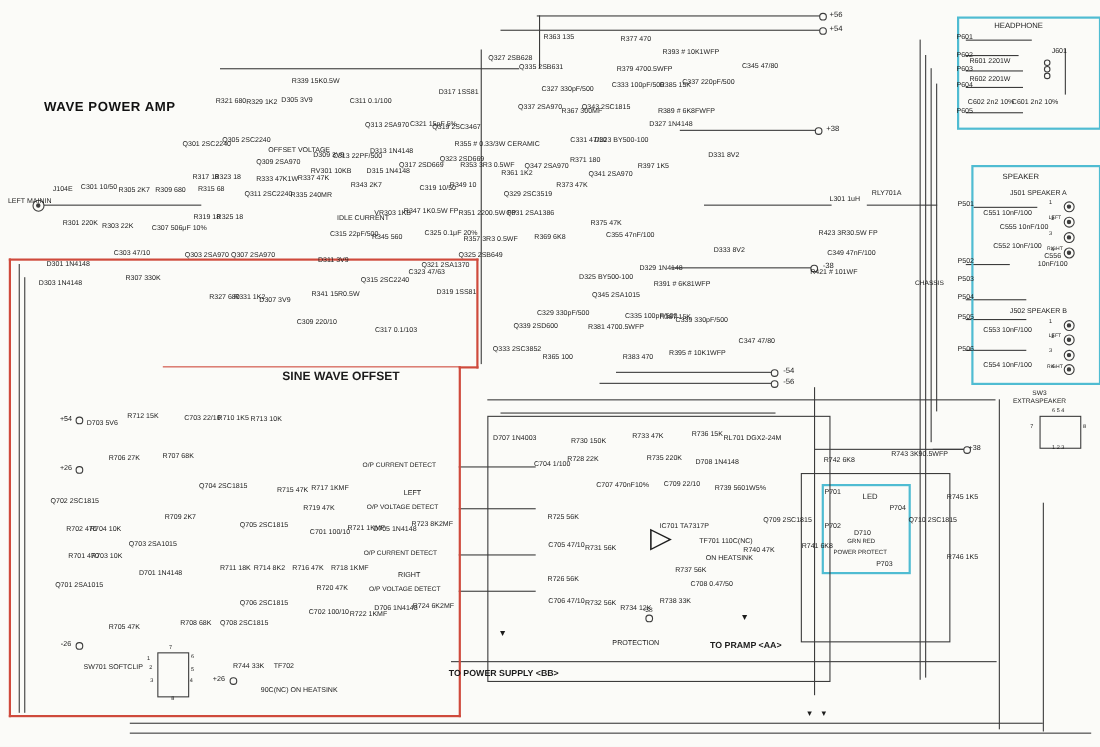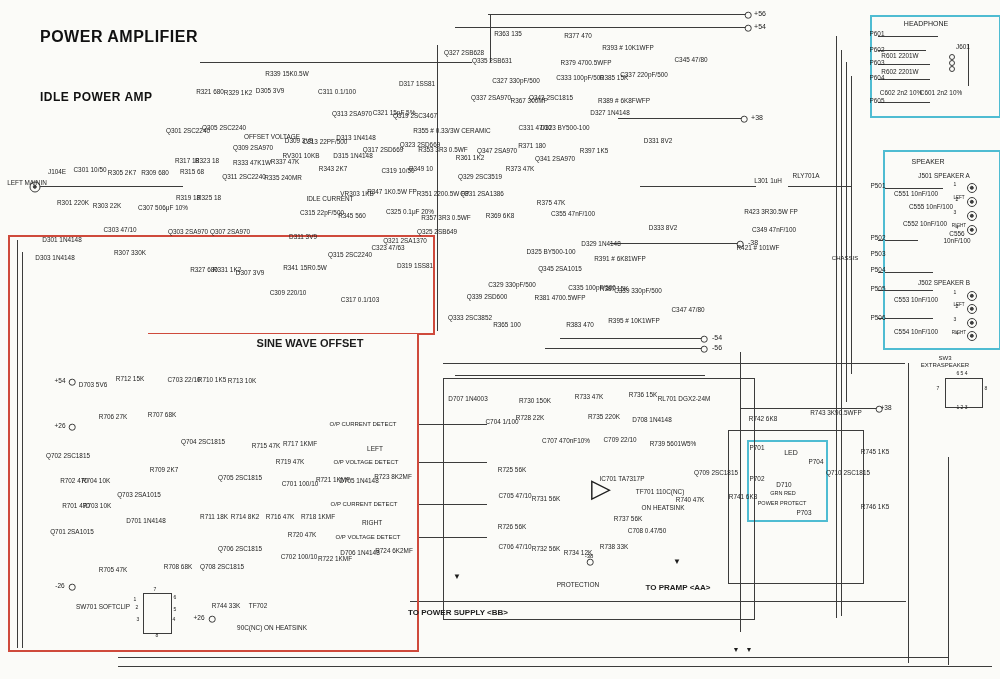--- a/index.html
+++ b/index.html
@@ -13,22 +13,21 @@
   .bx{position:absolute;border:2px solid #4fbcd2;background:transparent;}
   .bb{position:absolute;border:1px solid #3c3c3c;background:transparent;}
   .tm{position:absolute;border:1px solid #3c3c3c;border-radius:50%;background:#fbfbf8;
       transform:translate(-50%,-50%);}
   .tm.f{background:#3c3c3c;}
 </style>
 </head>
 <body>
 
 <div id="canvas">
-  <div class="ttl" style="left:40px;top:28px;font-size:16px;">POWER AMPLIFIER</div>
-  <div class="ttl" style="left:40px;top:90px;font-size:12px;">IDLE POWER AMP</div>
+  <div class="ttl" style="left:40px;top:90px;font-size:12px;">WAVE POWER AMP</div>
 <div class="wr" style="left: 35px; top: 186px; width: 148px; height: 1px;"></div>
     <div class="wr" style="left: 200px; top: 62px; width: 272px; height: 1px;"></div>
     <div class="wr" style="left: 455px; top: 27px; width: 292px; height: 1px;"></div>
     <div class="wr" style="left: 488px; top: 14px; width: 258px; height: 1px;"></div>
     <div class="wr" style="left: 618px; top: 118px; width: 124px; height: 1px;"></div>
     <div class="wr" style="left: 610px; top: 243px; width: 128px; height: 1px;"></div>
     <div class="wr" style="left: 560px; top: 338px; width: 144px; height: 1px;"></div>
     <div class="wr" style="left: 545px; top: 348px; width: 158px; height: 1px;"></div>
     <div class="wr" style="left: 640px; top: 186px; width: 116px; height: 1px;"></div>
     <div class="wr" style="left: 788px; top: 186px; width: 64px; height: 1px;"></div>

